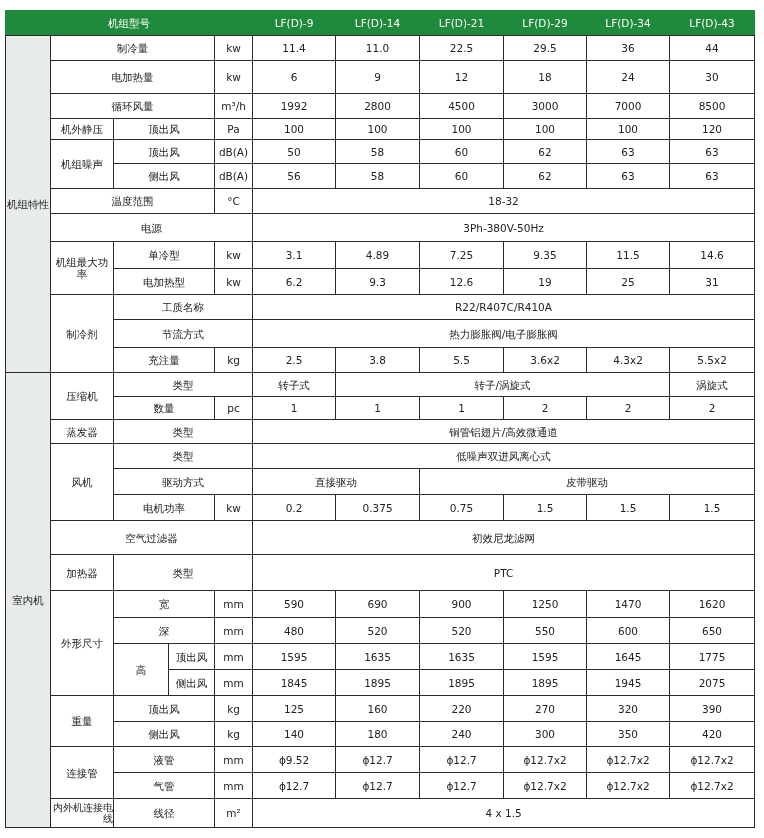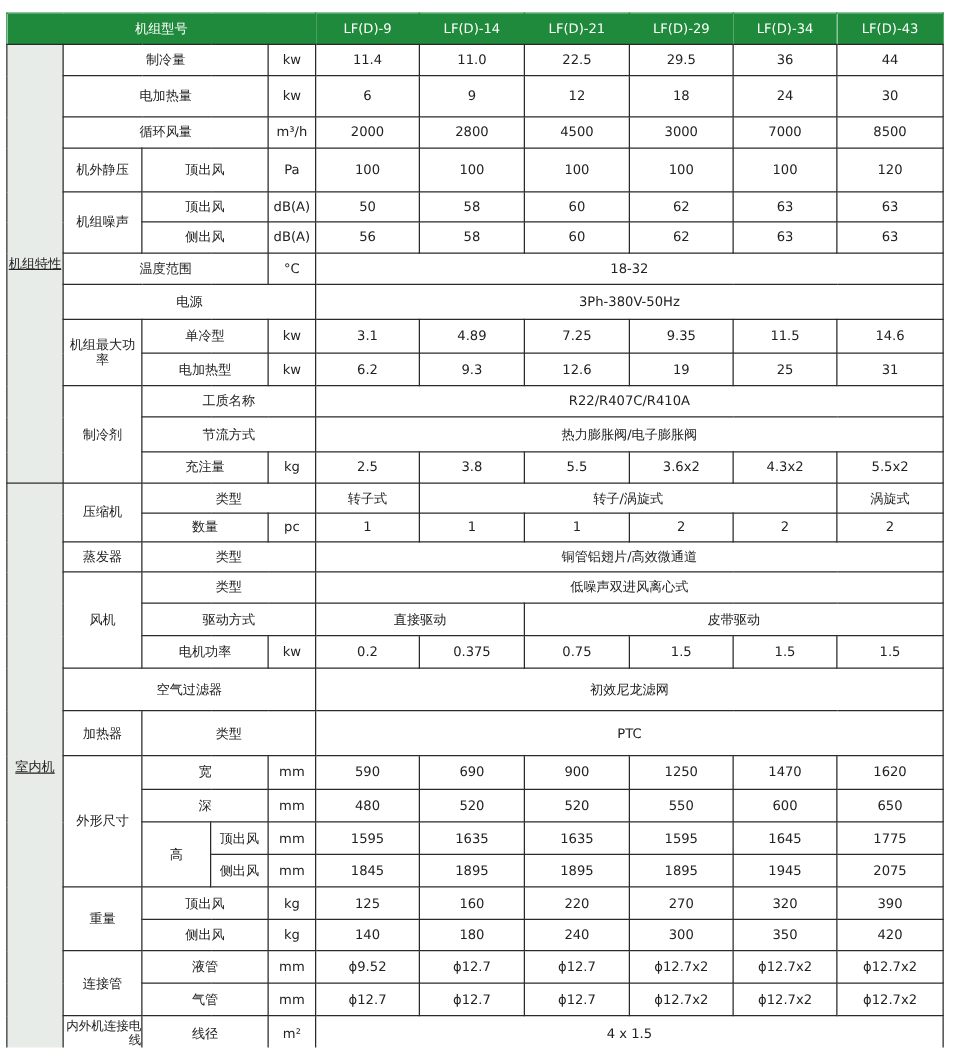--- a/index.html
+++ b/index.html
@@ -2,21 +2,21 @@
 <html><head>
 <meta charset="utf-8">
 <style>
   html, body { margin:0; padding:0; background:#ffffff; }
   body { width:764px; height:838px; position:relative; overflow:hidden;
          font-family:"DejaVu Sans", "Liberation Sans", sans-serif; font-size:10.5px; color:#222; }
   table.spec { position:absolute; left:5px; top:10px; border-collapse:collapse; table-layout:fixed; width:749px; }
   table.spec td, table.spec th { border:1px solid #2a2a2a; text-align:center; vertical-align:middle;
          padding:0; line-height:12px; font-weight:normal; overflow:hidden; }
   table.spec th { background:#1f8a3b; color:#ffffff; height:24px; border-color:#1f8a3b; border-bottom:1px solid #2a2a2a; }
-  td.grp { background:#e8ece8;text-decoration:underline; }
+  td.grp { background:#e8ece8; }
   tr.thick td { border-top:1.5px solid #2a2a2a; }
 </style>
 </head>
 <body>
 
 <table class="spec">
   <colgroup>
     <col style="width:45px">
       <col style="width:63px">
       <col style="width:55px">
@@ -60,29 +60,29 @@
     <td>9</td>
     <td>12</td>
     <td>18</td>
     <td>24</td>
     <td>30</td>
   </tr>
 
   <tr style="height:25px">
     <td colspan="3">循环风量</td>
     <td>m³/h</td>
-    <td>2000</td>
+    <td>1992</td>
     <td>2800</td>
     <td>4500</td>
     <td>3000</td>
     <td>7000</td>
     <td>8500</td>
   </tr>
 
-  <tr style="height:35px">
+  <tr style="height:21px">
     <td>机外静压</td>
     <td colspan="2">顶出风</td>
     <td>Pa</td>
     <td>100</td>
     <td>100</td>
     <td>100</td>
     <td>100</td>
     <td>100</td>
     <td>120</td>
   </tr>

